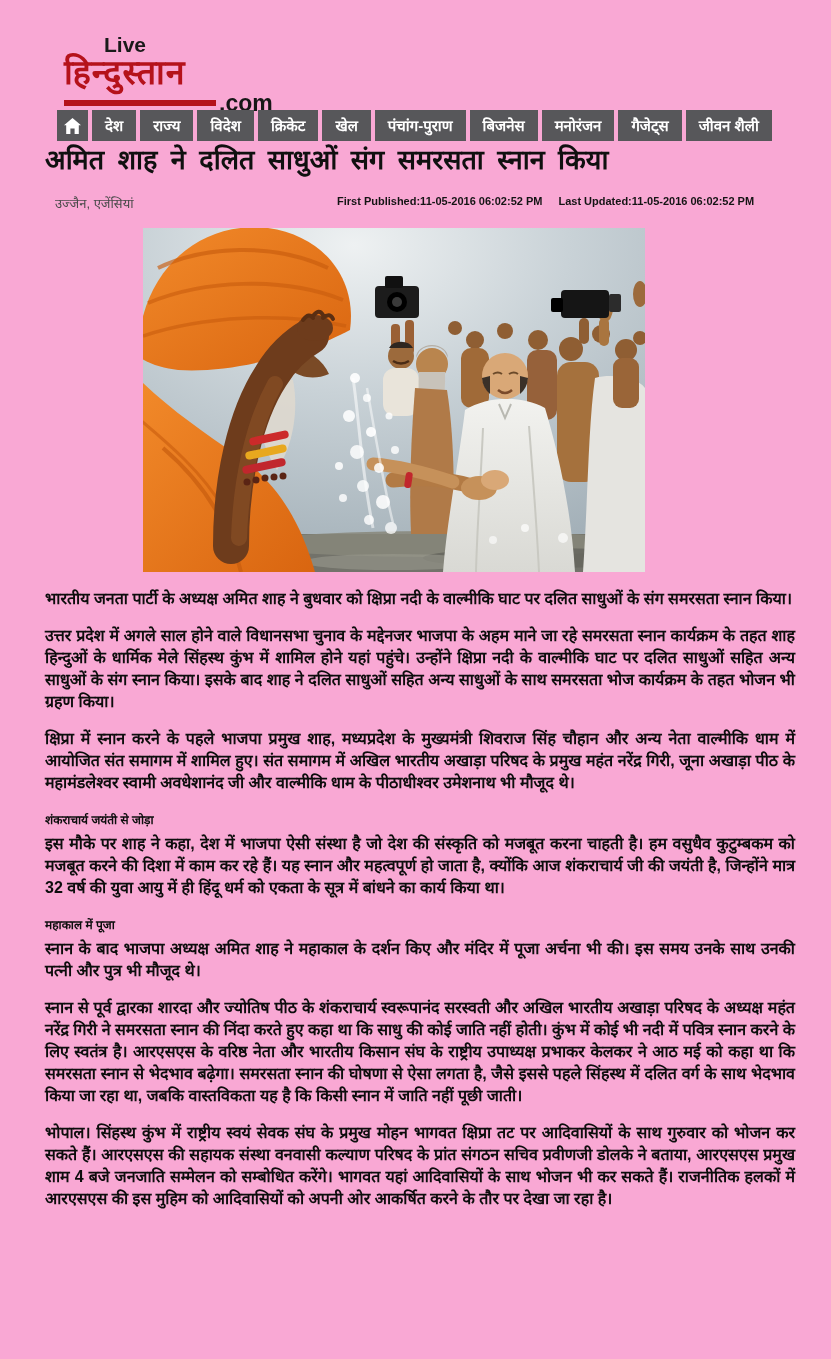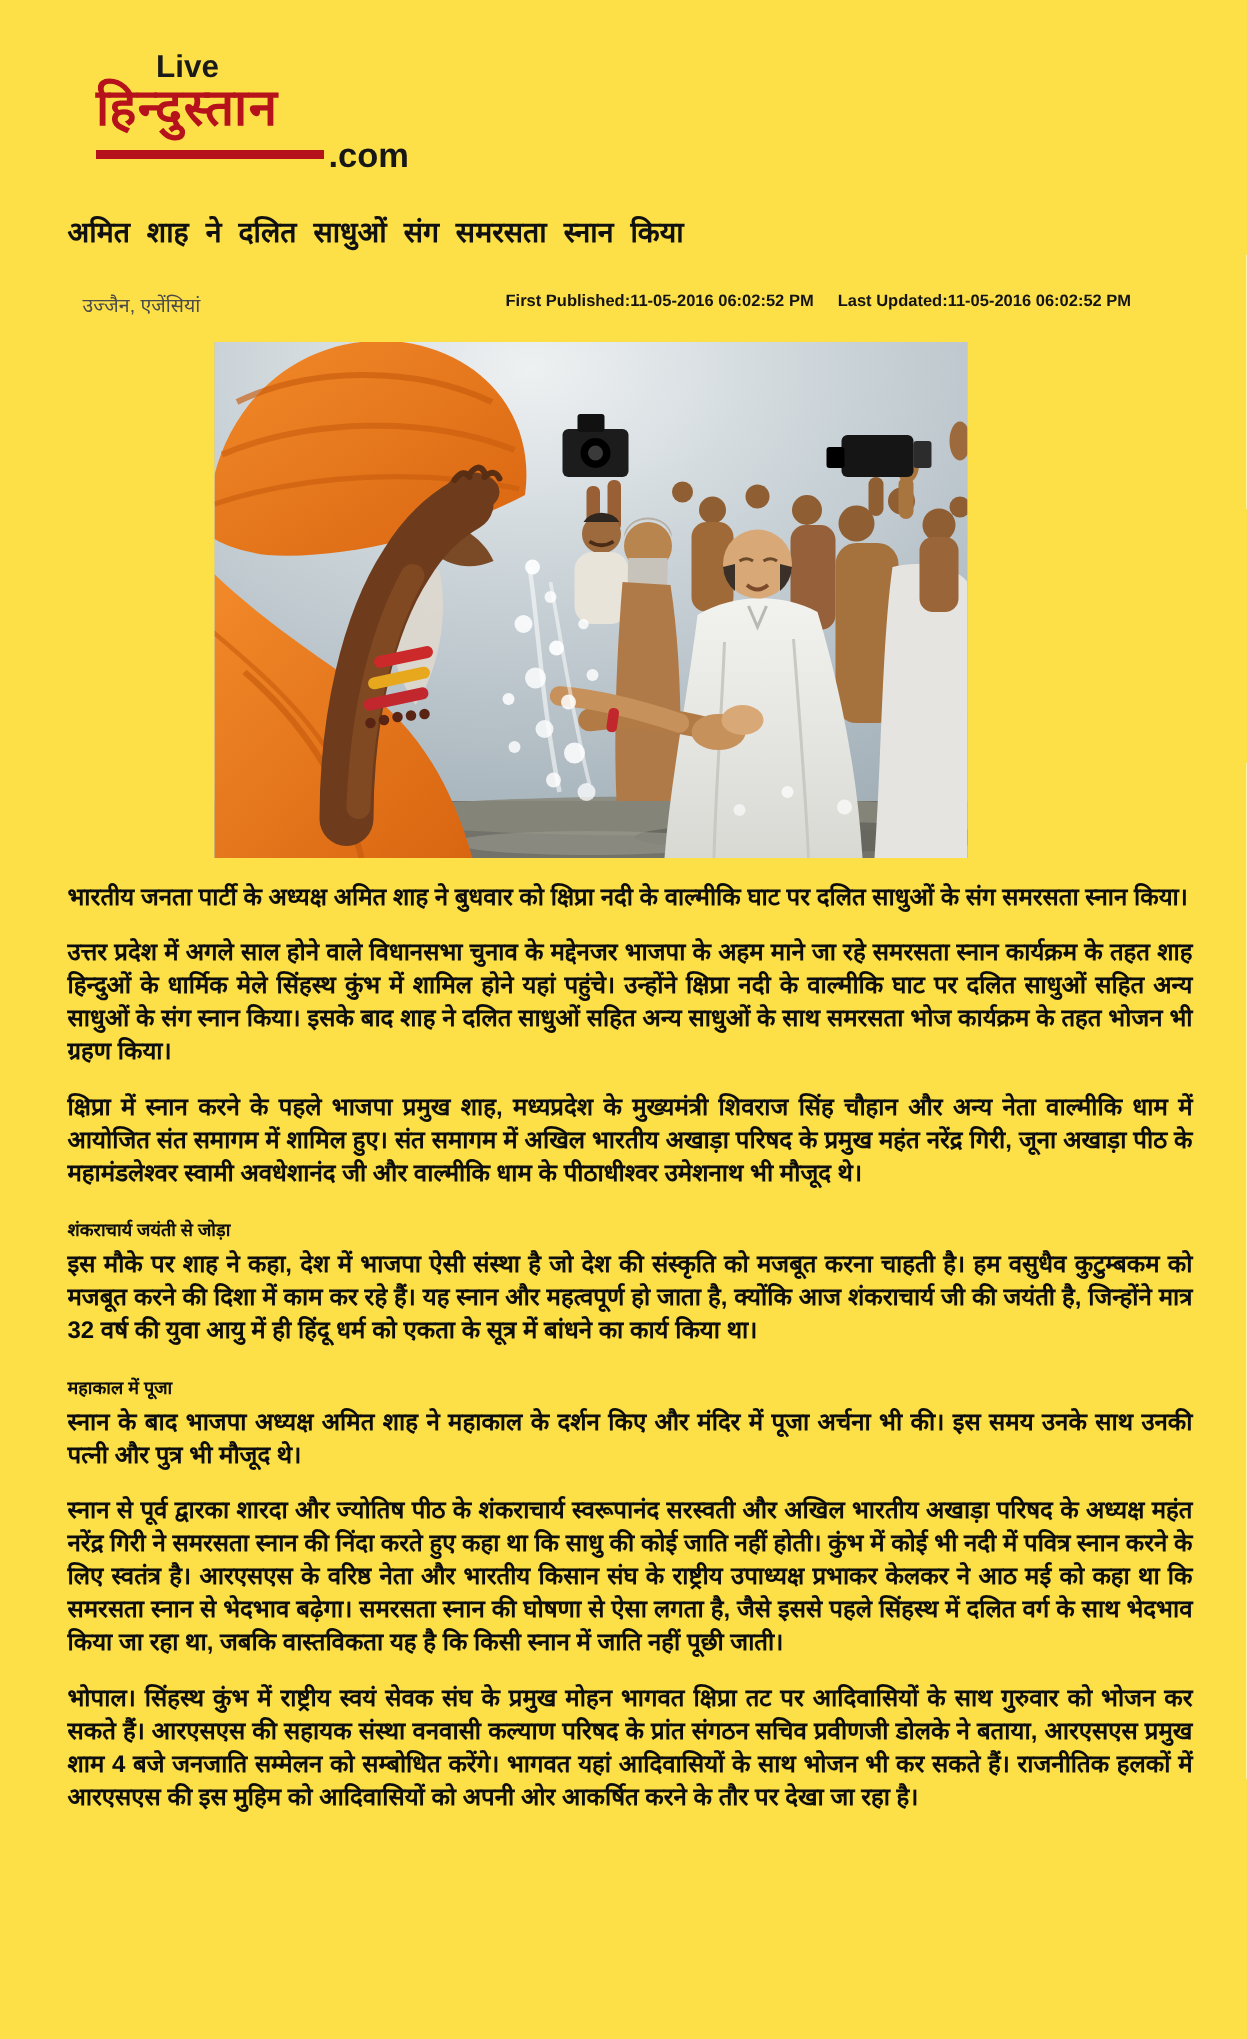--- a/index.html
+++ b/index.html
@@ -1,35 +1,35 @@
 <!DOCTYPE html>
 <html lang="hi"><head>
 <meta charset="utf-8">
 <style>
   html,body{margin:0;padding:0;background:#ffffff;}
   .page{
-    position:relative;width:831px;height:1359px;background:#fde047;overflow:hidden;
+    position:relative;width:831px;height:1359px;background:#f9a8d4;overflow:hidden;
     font-family:"Liberation Sans","DejaVu Sans",sans-serif;color:#111;
   }
   
   .logo{position:absolute;top:34px;left:64px;width:230px;}
   .logo-live{display:block;margin-left:40px;font-size:21px;font-weight:bold;color:#1a1a1a;line-height:1;}
   .logo-hindi{display:inline-block;margin-top:0;color:#b5121b;font-size:34px;font-weight:bold;line-height:1.05;letter-spacing:1px;}
   .logo-bottom{display:flex;align-items:center;margin-top:1px;}
   .logo-underline{height:6px;background:#b5121b;width:152px;}
   .logo-com{margin-left:3px;font-size:23px;font-weight:bold;color:#171717;line-height:1;}
   
   .nav{position:absolute;top:110px;left:57px;display:flex;gap:4px;}
   .nav-item{
     background:#57575a;color:#fff;font-weight:bold;font-size:15px;
     height:31px;line-height:31px;padding:0 13px;white-space:nowrap;cursor:pointer;
   }
   .nav-home{display:flex;align-items:center;justify-content:center;width:31px;padding:0;}
   
-  .headline{position:absolute;top:144px;left:45px;right:40px;margin:0;font-size:19px;font-weight:bold;color:#101010;word-spacing:6px;line-height:1.25;}
+  .headline{position:absolute;top:144px;left:45px;right:40px;margin:0;font-size:27px;font-weight:bold;color:#101010;word-spacing:6px;line-height:1.25;}
   .byline-row{position:absolute;top:194px;left:55px;right:40px;height:18px;font-size:13px;}
   .byline{color:#4a4a4a;text-align:center;}
   .pub-info{position:absolute;left:282px;top:1px;font-size:11px;font-weight:bold;color:#141414;white-space:nowrap;}
   .pub-info span{margin-right:16px;}
   
   .photo{position:absolute;top:228px;left:143px;width:502px;height:344px;overflow:hidden;background:#b7c2c9;}
   .photo svg{display:block;}
   
   .article-body{position:absolute;top:588px;left:45px;width:750px;font-size:16px;font-weight:bold;line-height:22px;color:#0d0d0d;}
   .para{margin:0 0 15px;text-align:justify;}
@@ -42,20 +42,40 @@
 
   <div class="logo">
     <span class="logo-live">Live</span>
     <span class="logo-hindi">हिन्दुस्तान</span>
     <div class="logo-bottom">
       <span class="logo-underline"></span>
       <span class="logo-com">.com</span>
     </div>
   </div>
 
+  <nav class="nav">
+    <div class="nav-item nav-home">
+      <span style="display:flex">
+        <svg width="19" height="18" viewBox="0 0 19 18">
+          <path d="M9.5 1 L18 8.2 L15.8 8.2 L15.8 17 L11.6 17 L11.6 11.5 L7.4 11.5 L7.4 17 L3.2 17 L3.2 8.2 L1 8.2 Z" fill="#ffffff"></path>
+        </svg>
+      </span>
+    </div>
+
+  <div class="nav-item">देश</div>
+      <div class="nav-item">राज्य</div>
+      <div class="nav-item">विदेश</div>
+      <div class="nav-item">क्रिकेट</div>
+      <div class="nav-item">खेल</div>
+      <div class="nav-item">पंचांग-पुराण</div>
+      <div class="nav-item">बिजनेस</div>
+      <div class="nav-item">मनोरंजन</div>
+      <div class="nav-item">गैजेट्स</div>
+      <div class="nav-item">जीवन शैली</div>
+    </nav>
 
   <h1 class="headline">अमित शाह ने दलित साधुओं संग समरसता स्नान किया</h1>
 
   <div class="byline-row">
     <span class="byline">उज्जैन, एजेंसियां</span>
     <span class="pub-info">
       <span>First Published:11-05-2016 06:02:52 PM</span><span>Last Updated:11-05-2016 06:02:52 PM</span>
     </span>
   </div>
 

